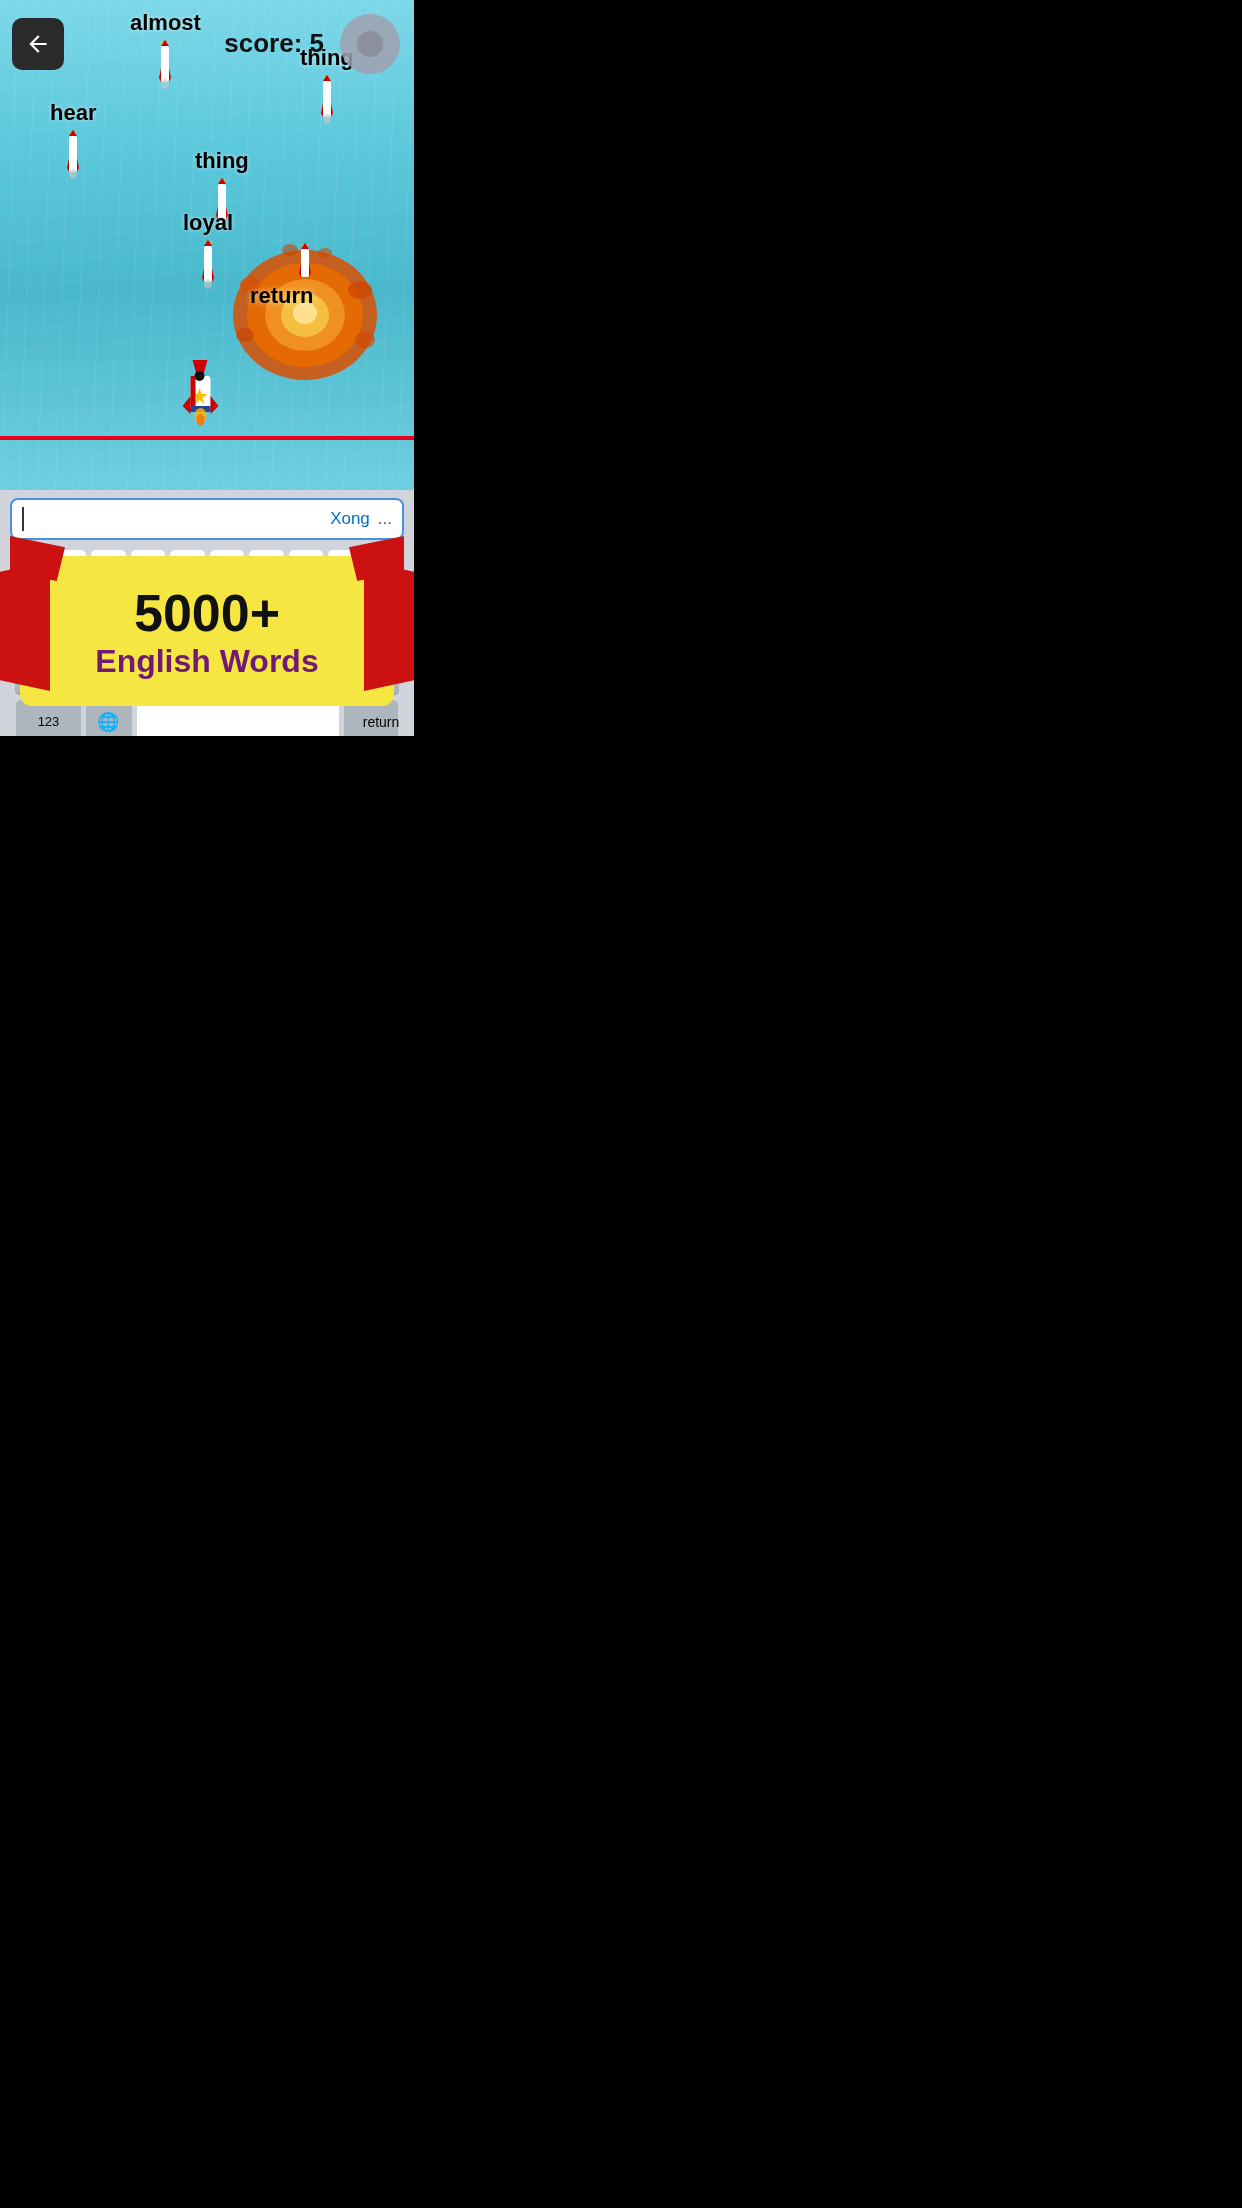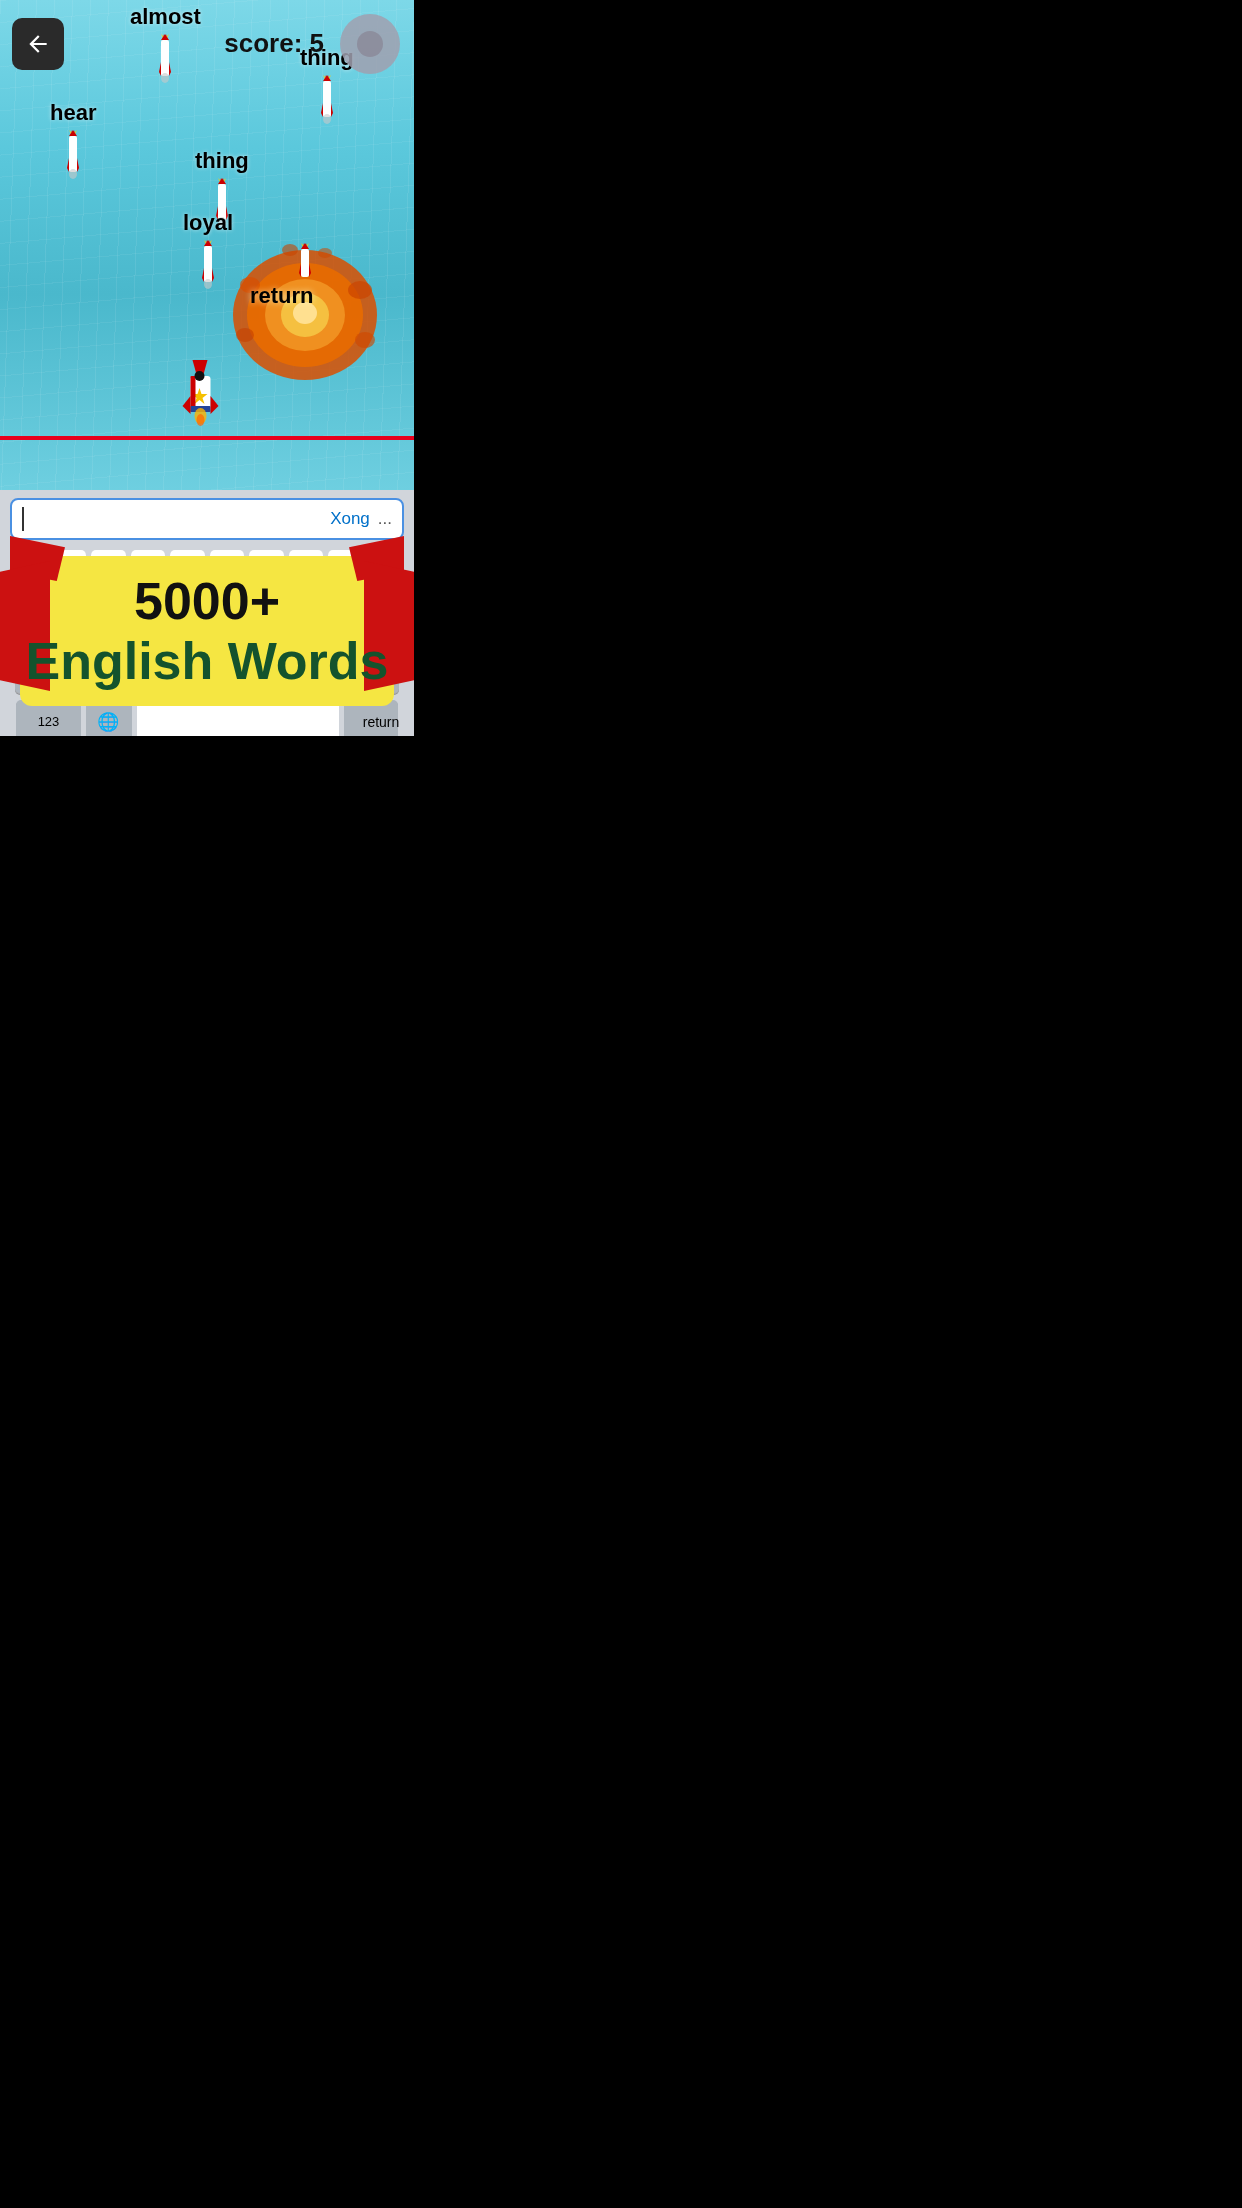--- a/index.html
+++ b/index.html
@@ -278,23 +278,23 @@
       z-index: 2;
     }
 
     .banner-text .line1 {
       font-size: 52px;
       font-weight: 900;
       color: #111;
     }
 
     .banner-text .line2 {
-      font-size: 52px;
+      font-size: 32px;
       font-weight: 900;
-      color: #14532d;
+      color: #701a75;
     }
 
     
     .ribbon-left {
       position: absolute;
       left: -10px;
       top: 50%;
       transform: translateY(-50%);
       width: 60px;
       height: 130px;
@@ -348,21 +348,21 @@
   <div class="back-btn">
     <svg viewBox="0 0 24 24" fill="white">
       <path d="M20 11H7.83l5.59-5.59L12 4l-8 8 8 8 1.41-1.41L7.83 13H20v-2z"></path>
     </svg>
   </div>
 
   <div class="sound-btn"></div>
 
   <div class="score">score: 5</div>
 
-  <div class="missile" style="left:130px; top:4px;">
+  <div class="missile" style="left:130px; top:10px;">
     <span class="missile-label">almost</span>
     <svg width="22" height="60" viewBox="0 0 22 60">
 
       <polygon points="7,0 11,8 15,0 11,4" fill="#ffcc00"></polygon>
       <polygon points="9,0 11,6 13,0 11,3" fill="#ff4400"></polygon>
 
       <rect x="7" y="6" width="8" height="36" fill="white" rx="2"></rect>
 
       <polygon points="7,6 15,6 11,0" fill="#cc0000"></polygon>
 

